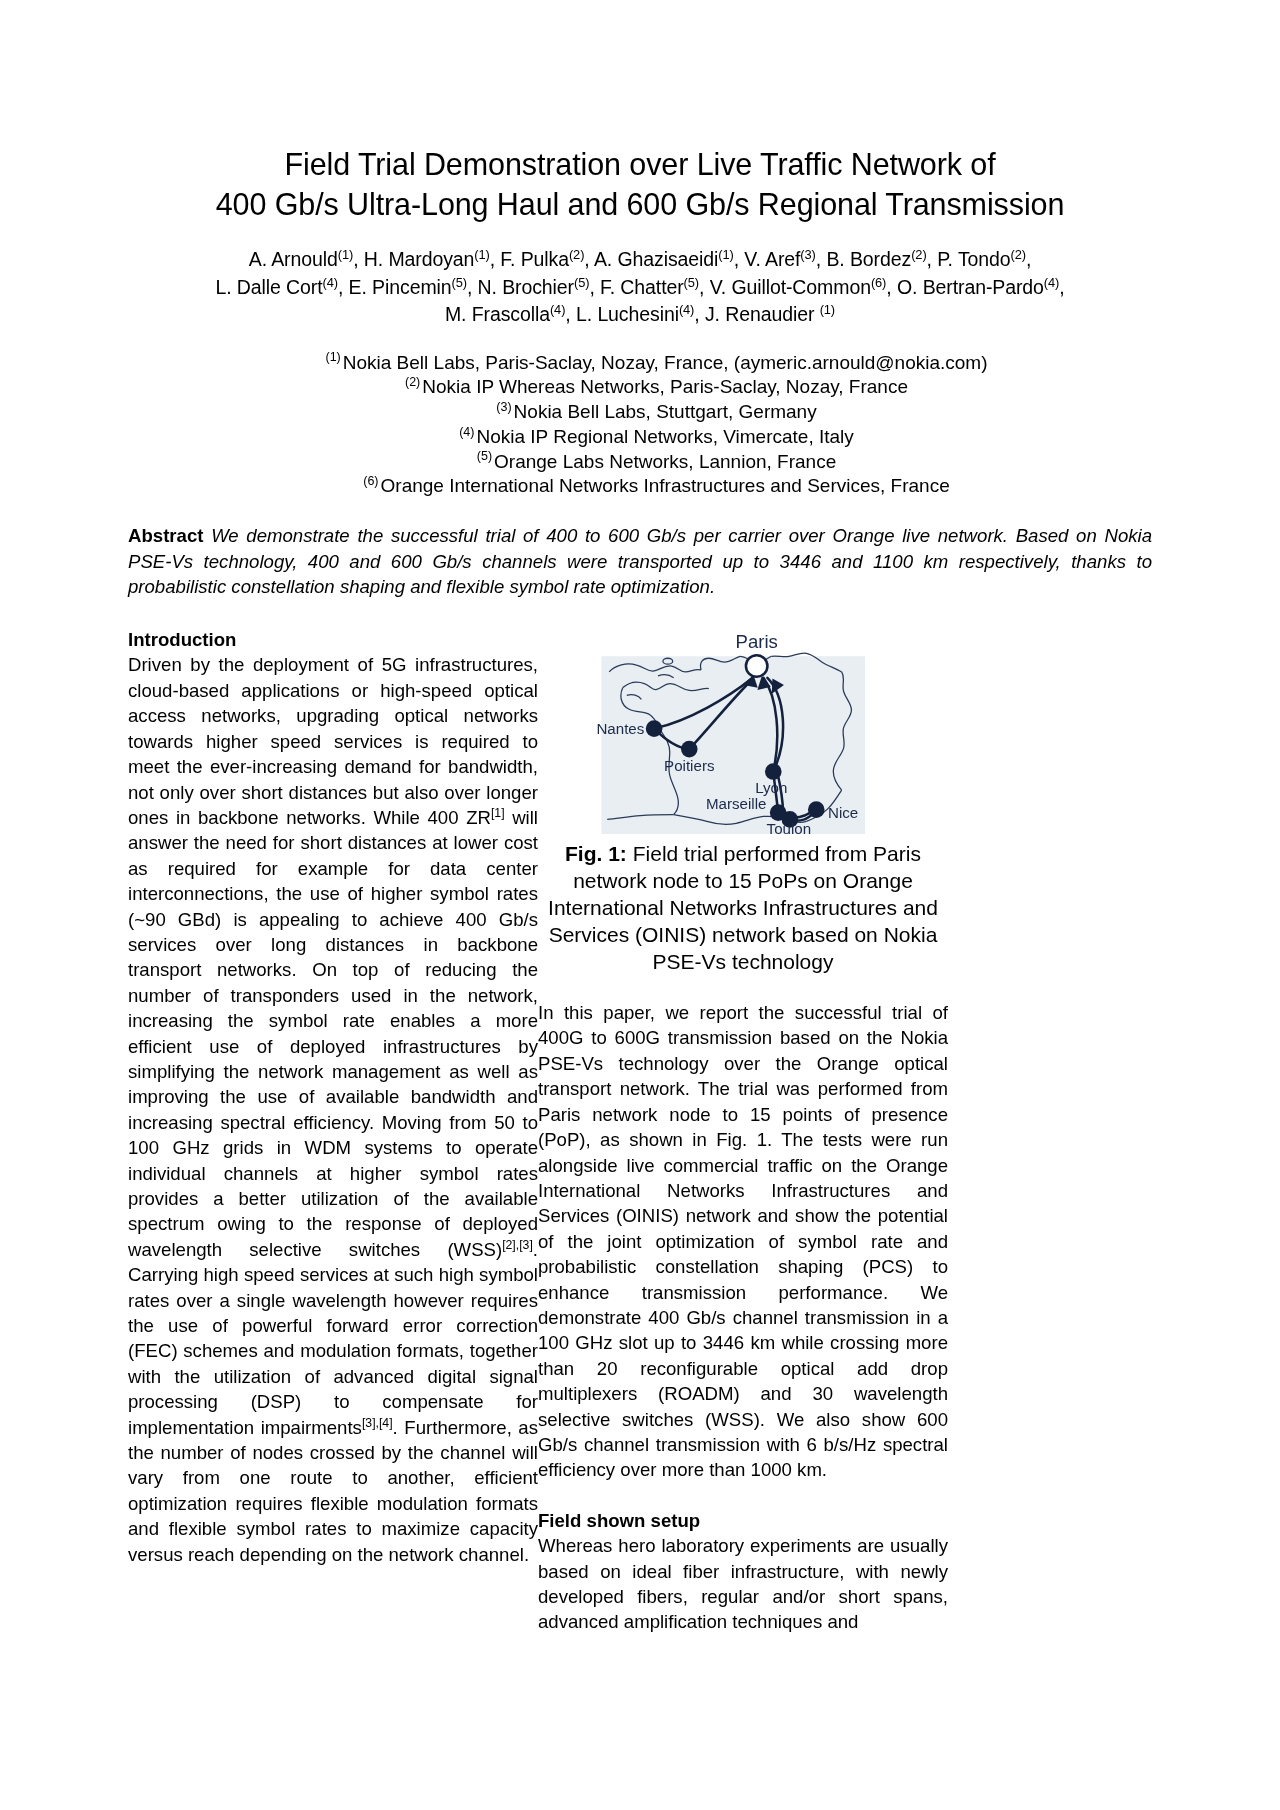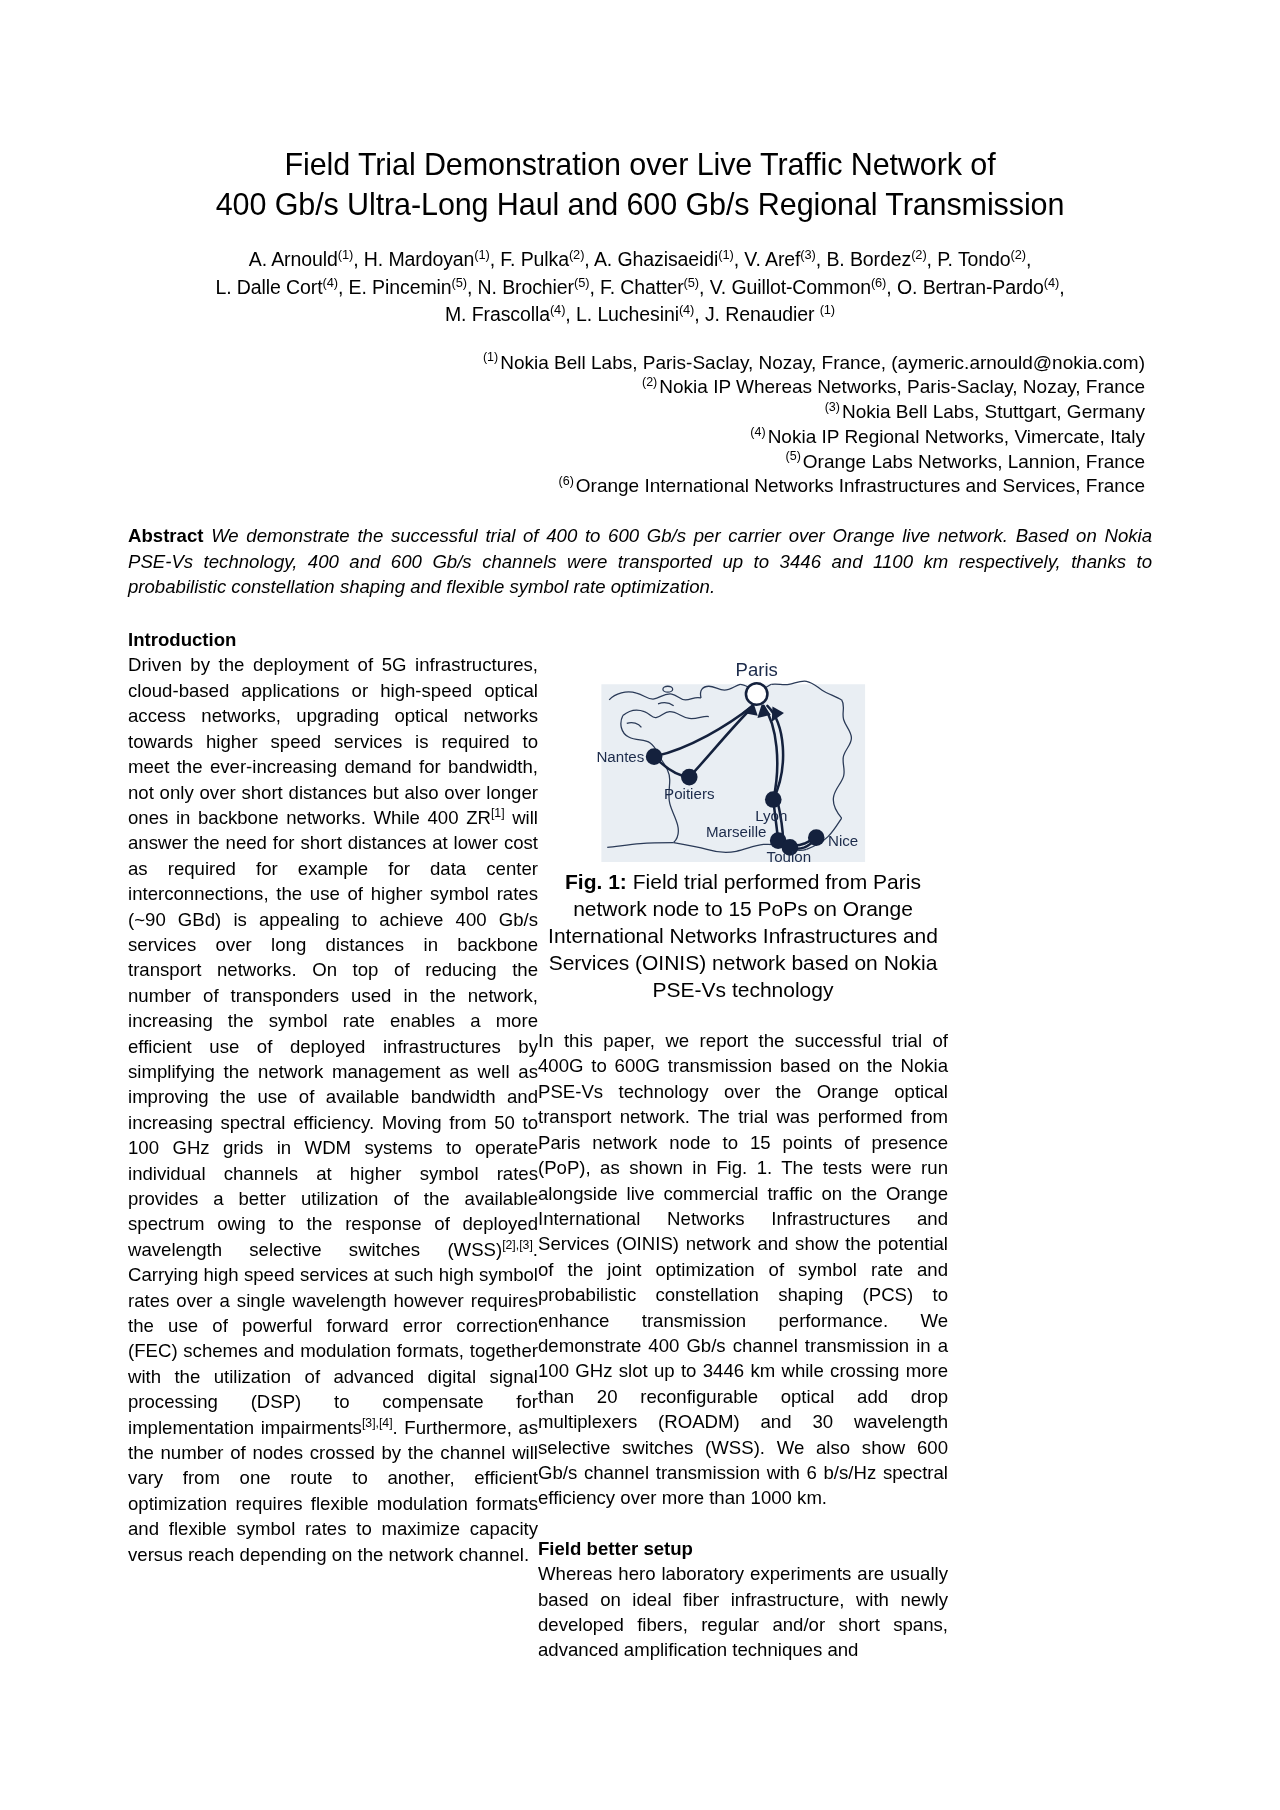--- a/index.html
+++ b/index.html
@@ -60,21 +60,21 @@
   .affil-block {
     width: 1010px;
     margin: 0 auto;
     padding-top: 22px;
     padding-left: 33px;
     box-sizing: border-box;
   }
   .affil-line {
     font-size: 19px;
     line-height: 24.8px;
-    text-align: right;
+    text-align: center;
   }
   .affil-line .marker {
     font-size: 12.5px;
     vertical-align: super;
     line-height: 0;
     margin-right: 2px;
   }
 
   
   .abstract-block {
@@ -122,21 +122,20 @@
   .figure-wrap {
     width: 410px;
     margin: 0 0 0 0;
   }
   .map-holder {
     width: 410px;
     height: 210px;
     position: relative;
     display: flex;
     justify-content: center;
-    margin-top: 28px;
   }
   .fig-caption {
     font-size: 21px;
     line-height: 27px;
     text-align: center;
     margin-top: 3px;
   }
   .fig-caption .fig-label { font-weight: bold; }
 </style>
 </head>
@@ -283,18 +282,18 @@
             </g>
           </svg>
         </div>
         <div class="fig-caption">
           <span class="fig-label">Fig. 1:</span><span> Field trial performed from Paris network node to 15 PoPs on Orange International Networks Infrastructures and Services (OINIS) network based on Nokia PSE-Vs technology</span>
         </div>
       </div>
 
       <p class="body-text space-before">In this paper, we report the successful trial of 400G to 600G transmission based on the Nokia PSE-Vs technology over the Orange optical transport network. The trial was performed from Paris network node to 15 points of presence (PoP), as shown in Fig. 1. The tests were run alongside live commercial traffic on the Orange International Networks Infrastructures and Services (OINIS) network and show the potential of the joint optimization of symbol rate and probabilistic constellation shaping (PCS) to enhance transmission performance. We demonstrate 400 Gb/s channel transmission in a 100 GHz slot up to 3446 km while crossing more than 20 reconfigurable optical add drop multiplexers (ROADM) and 30 wavelength selective switches (WSS). We also show 600 Gb/s channel transmission with 6 b/s/Hz spectral efficiency over more than 1000 km.</p>
 
-      <h2 class="section-head space-before">Field better setup</h2>
+      <h2 class="section-head space-before">Field shown setup</h2>
       <p class="body-text">Whereas hero laboratory experiments are usually based on ideal fiber infrastructure, with newly developed fibers, regular and/or short spans, advanced amplification techniques and</p>
     </div>
 
   </div>
 </div>
 
 </body></html>

